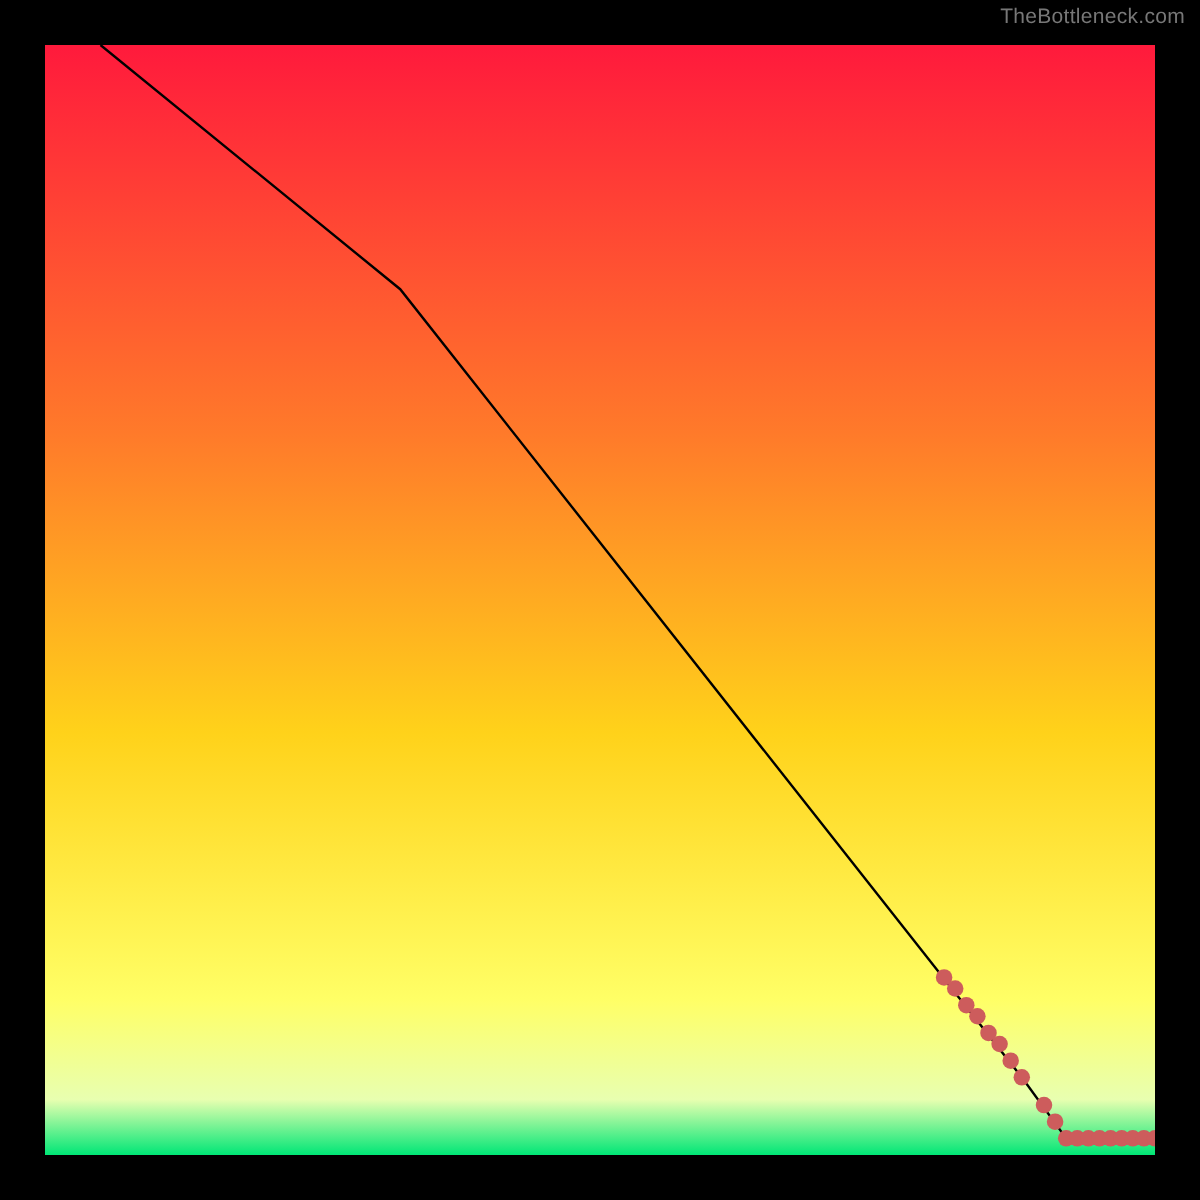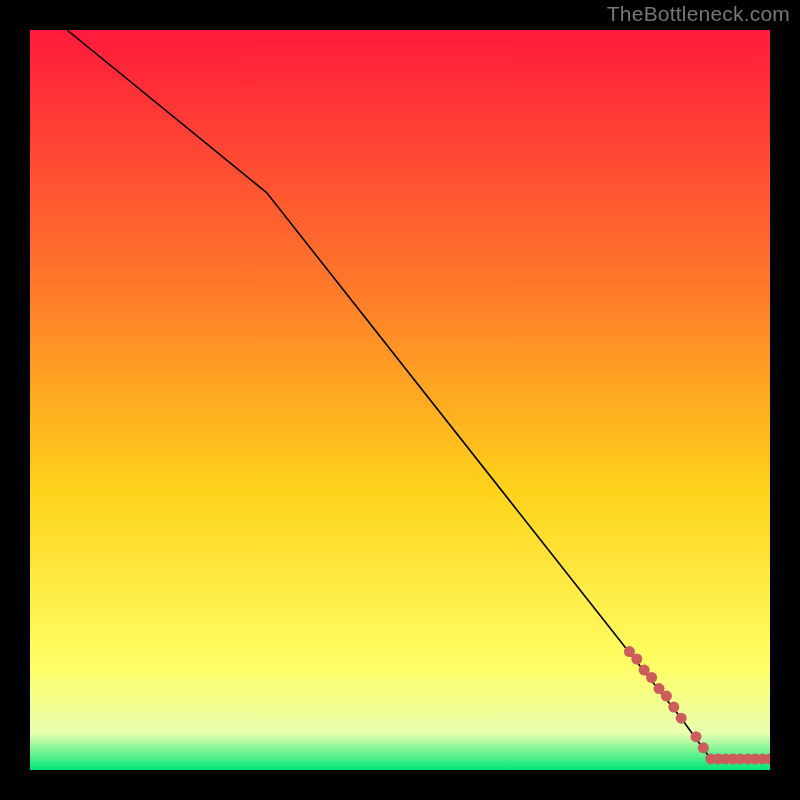--- a/index.html
+++ b/index.html
@@ -15,21 +15,21 @@
     position: relative;
     width: 800px;
     height: 800px;
     background: #000;
   }
   .watermark {
     position: absolute;
     top: 2px;
     right: 10px;
     color: #777;
-    font-size: 21px;
+    font-size: 14px;
     font-weight: 500;
     letter-spacing: 0.2px;
   }
   .plot {
     position: absolute;
     left: 30px;
     top: 30px;
     width: 740px;
     height: 740px;
   }

